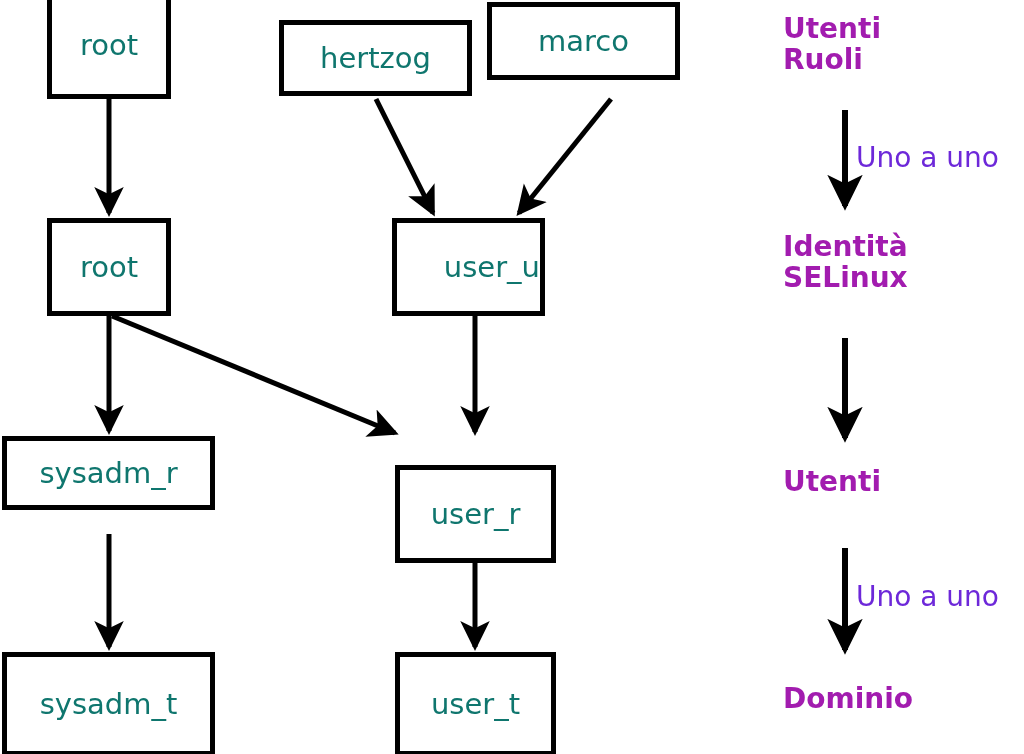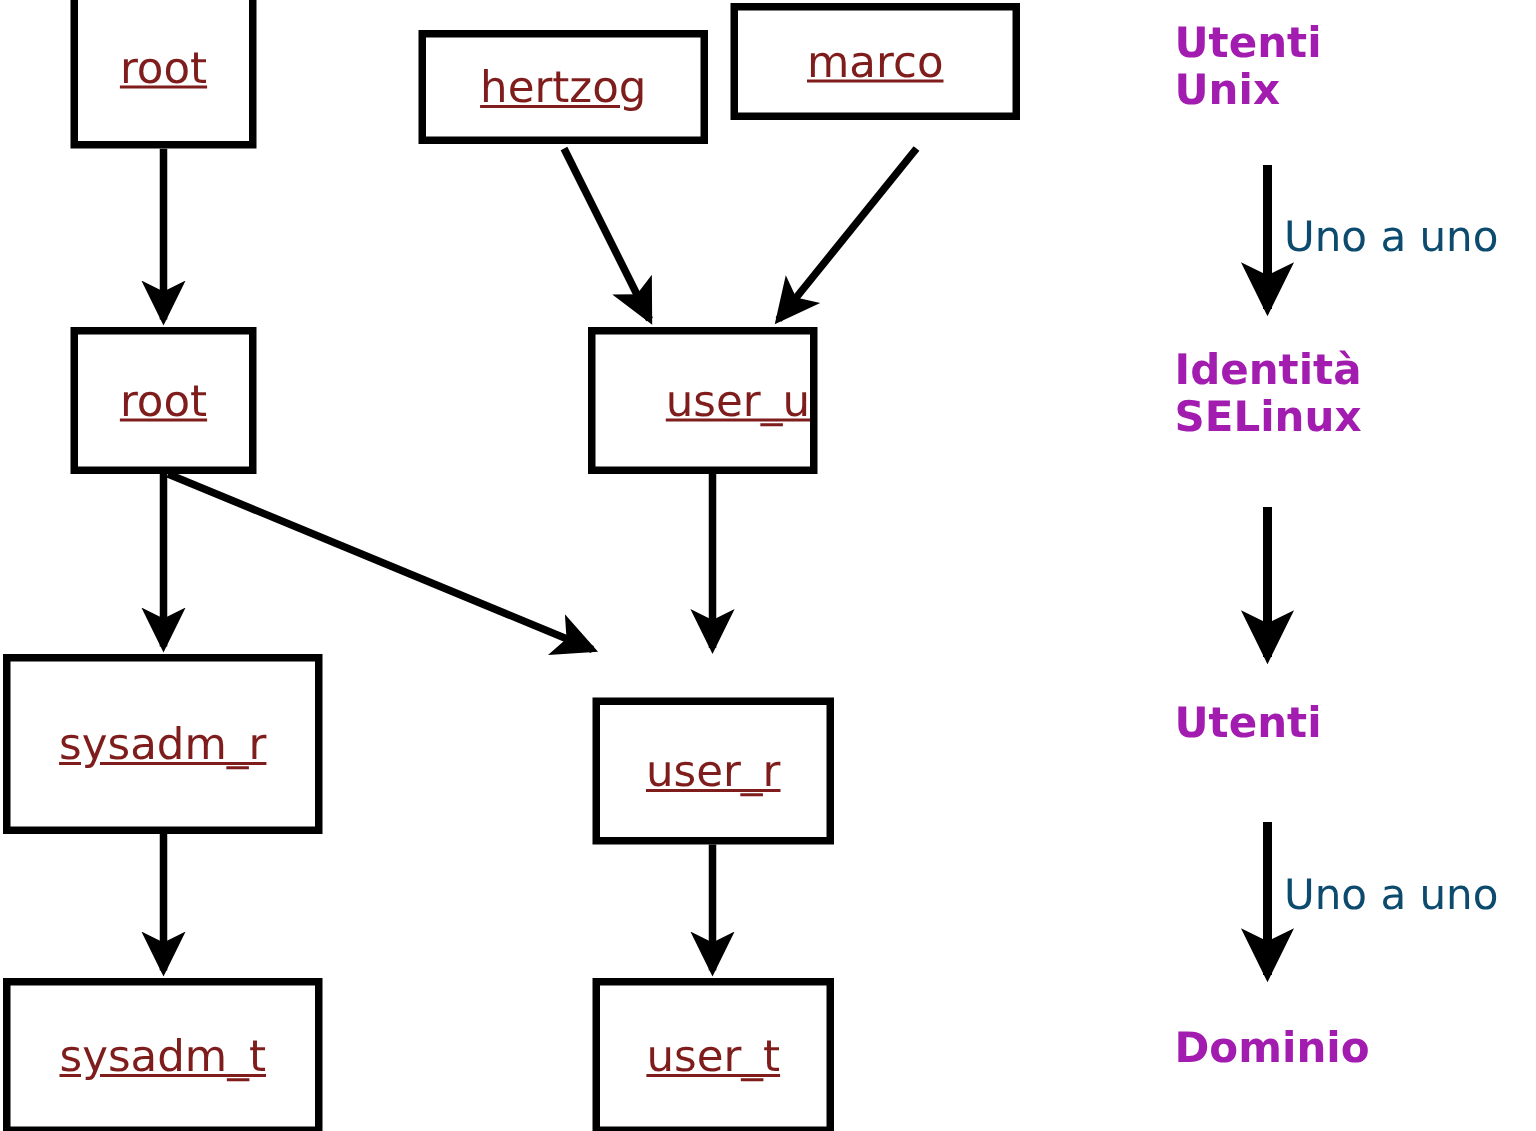--- a/index.html
+++ b/index.html
@@ -32,42 +32,41 @@
     border: 5px solid #000000;
     display: flex;
     align-items: center;
     justify-content: center;
     z-index: 2;
   }
   .node-label {
     font-family: "DejaVu Sans", "Liberation Sans", sans-serif;
     font-size: 29px;
     font-weight: normal;
-    color: #7f1d1d;
+    color: #0f766e;
     line-height: 1;
     white-space: nowrap;
     letter-spacing: 0px;
-    text-decoration: underline;
   }
   .legend-term {
     position: absolute;
     font-family: "DejaVu Sans", "Liberation Sans", sans-serif;
     font-size: 28px;
     font-weight: bold;
     color: #a21caf;
     white-space: nowrap;
     line-height: 1.1;
     z-index: 3;
   }
   .legend-edge-label {
     position: absolute;
     font-family: "DejaVu Sans", "Liberation Sans", sans-serif;
     font-size: 28px;
     font-weight: normal;
-    color: #0c4a6e;
+    color: #6d28d9;
     white-space: nowrap;
     line-height: 1;
     z-index: 3;
   }
 </style>
 </head>
 <body>
 
 <div id="canvas">
 
@@ -112,39 +111,39 @@
   </div>
 
   <div class="node-box" style="left:47px; top:218px; width:124px; height:98px;">
     <span class="node-label">root</span>
   </div>
 
   <div class="node-box" style="left:392px; top:218px; width:153px; height:98px;justify-content:flex-end;">
     <span class="node-label">user_u</span>
   </div>
 
-  <div class="node-box" style="left:2px; top:436px; width:213px; height:120px;">
+  <div class="node-box" style="left:2px; top:436px; width:213px; height:74px;">
     <span class="node-label">sysadm_r</span>
   </div>
 
   <div class="node-box" style="left:395px; top:437px; width:161px; height:98px;margin-top:28px;">
     <span class="node-label">user_r</span>
   </div>
 
   <div class="node-box" style="left:2px; top:652px; width:213px; height:104px;">
     <span class="node-label">sysadm_t</span>
   </div>
 
   <div class="node-box" style="left:395px; top:652px; width:161px; height:104px;">
     <span class="node-label">user_t</span>
   </div>
 
   <div class="legend-term" style="left:783px; top:14px;">
     <div>Utenti</div>
-    <div>Unix</div>
+    <div>Ruoli</div>
   </div>
 
   <div class="legend-term" style="left:783px; top:232px;">
     <div>Identità</div>
     <div>SELinux</div>
   </div>
 
   <div class="legend-term" style="left:783px; top:467px;">
     <div>Utenti</div>
   </div>

